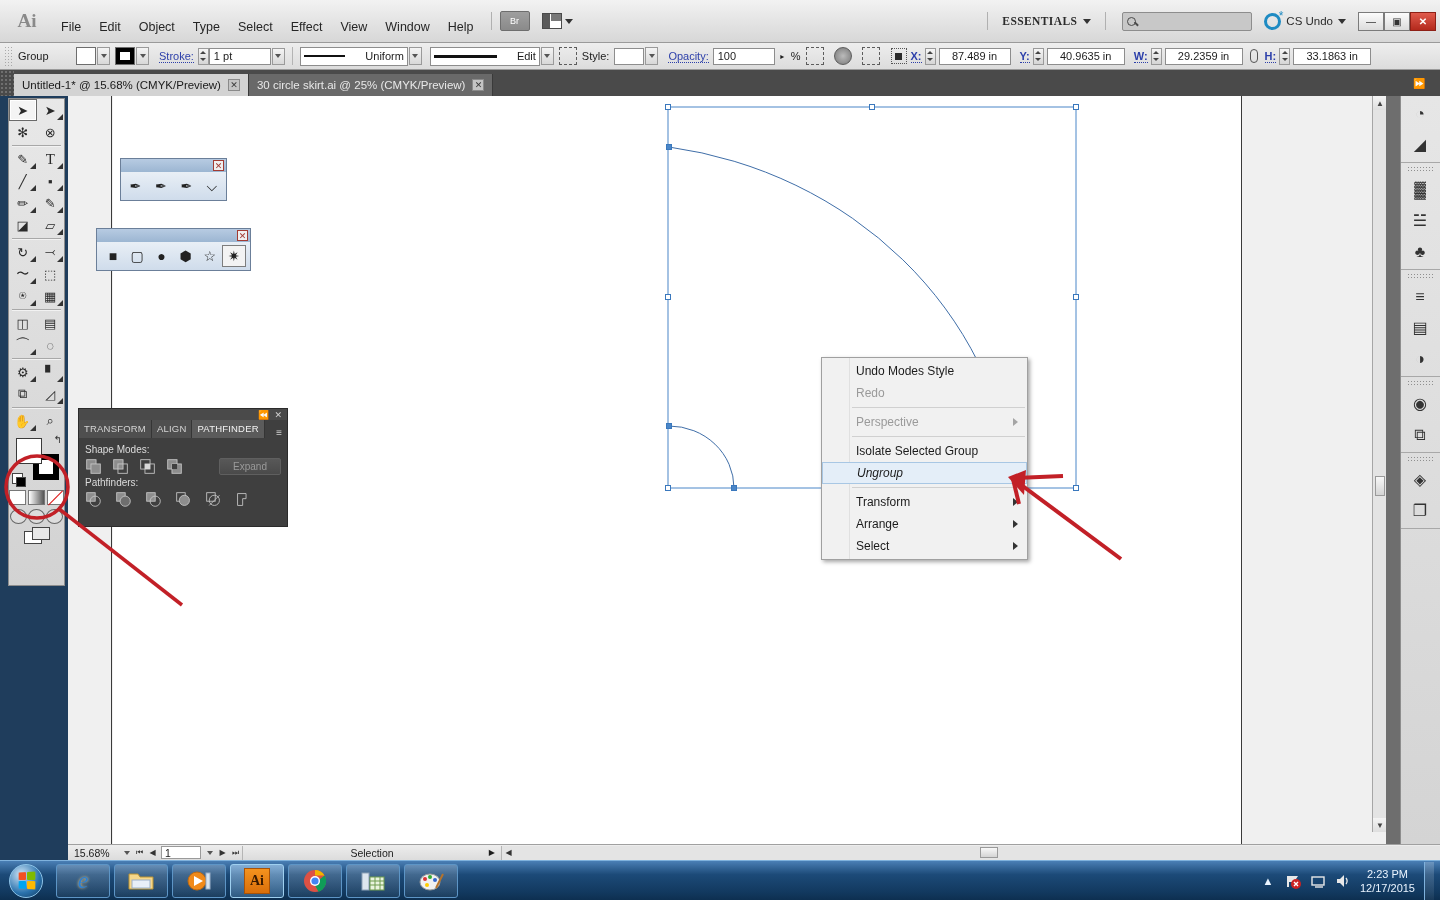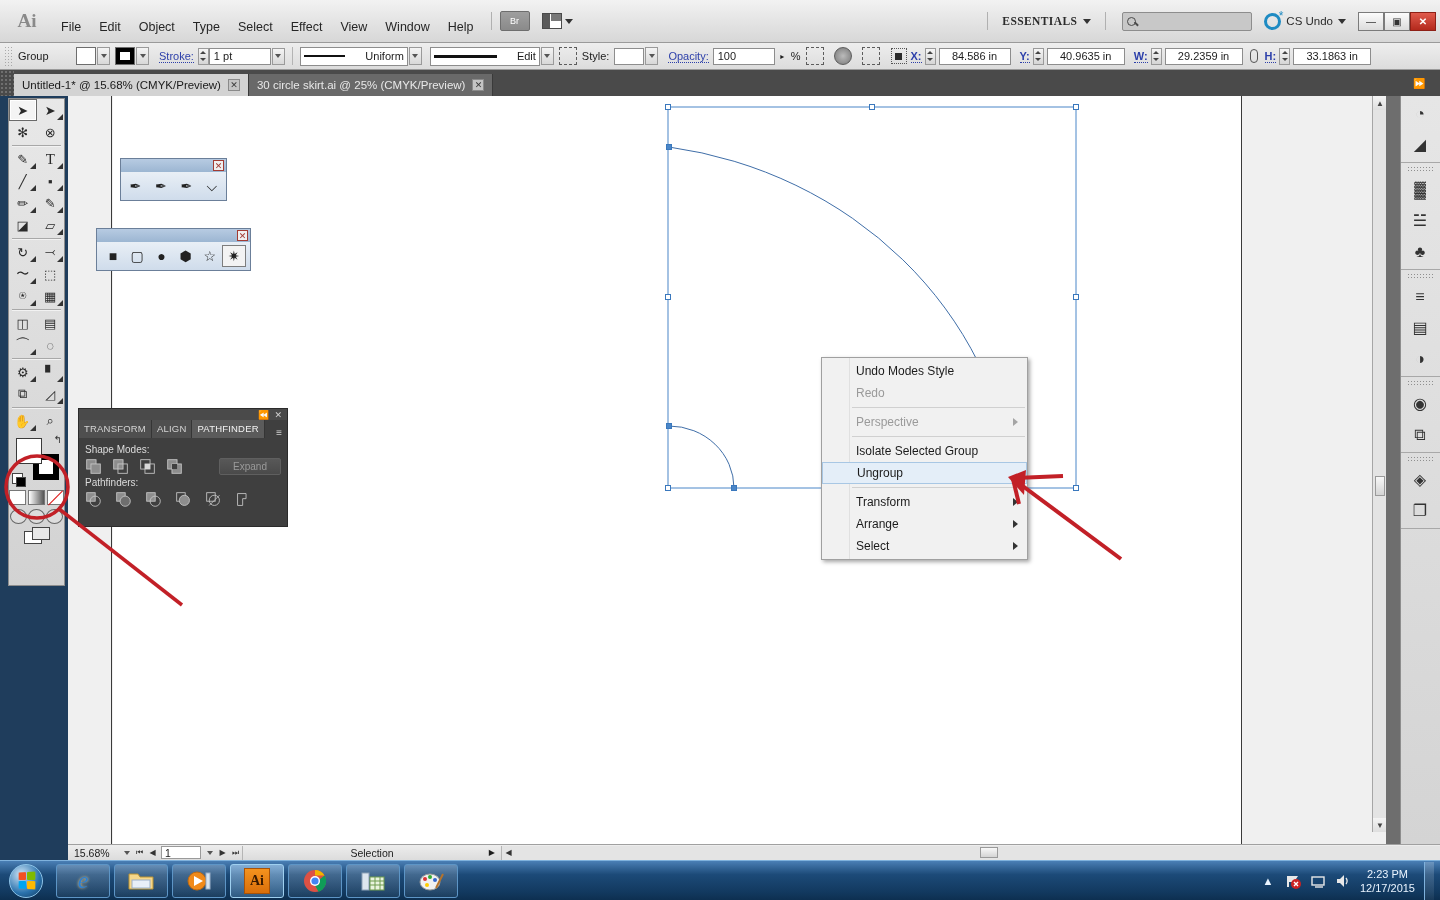--- a/index.html
+++ b/index.html
@@ -272,21 +272,21 @@
     background: #4a4a4a; display:flex; align-items:center; justify-content:center;
     color:#d8d8d8; font-size: 10px;}
 
   
   .ctxmenu { position: absolute; left: 821px; top: 357px; width: 207px;
     background: #f1f1f1; border: 1px solid #a0a0a0;
     box-shadow: 2px 2px 4px rgba(0,0,0,.35); padding: 2px 0; }
   .ctx-item { height: 22px; display: flex; align-items: center;
     padding-left: 34px; padding-right: 8px; font-size: 12px; color: #1b1b1b; position: relative;}
   .ctx-item.disabled { color: #9a9a9a; }
-  .ctx-item.hl { background: #e4eef8; border: 1px solid #a8c7e4; height: 22px; }
+  .ctx-item.hl { background: #e4eef8; border: 1px solid #a8c7e4; height: 22px; font-style: italic; }
   .ctx-arrow { position: absolute; right: 9px; width:0;height:0;
     border-top: 4px solid transparent; border-bottom: 4px solid transparent; border-left: 5px solid #333; }
   .ctx-item.disabled .ctx-arrow { border-left-color: #a5a5a5; }
   .ctx-sep { height: 1px; background: #d0d0d0; margin: 3px 2px 3px 30px; }
   .ctx-gutter { position:absolute; left:0; top:0; bottom:0; width: 28px; background:#f1f1f1;
     border-right: 1px solid #e0e0e0; }
 
   
   .annot { position: absolute; left: 0; top: 0; width: 1440px; height: 900px; pointer-events: none; }
 
@@ -427,21 +427,21 @@
     <div class="mini-ico" style="border-style:solid;border-radius:50%;background:radial-gradient(#bbb,#777)"></div>
     <div class="mini-ico"></div>
 
     <div class="tgt-ico"></div>
     <div class="xywh">
       <span class="lab">X:</span>
       <div class="spinner">
           <i class="up"></i>
           <i class="dn"></i>
         </div>
-      <div class="field" style="width:72px;justify-content:center">84.586 in</div>
+      <div class="field" style="width:72px;justify-content:center">87.489 in</div>
 
       <span class="lab" style="margin-left:6px">Y:</span>
       <div class="spinner">
           <i class="up"></i>
           <i class="dn"></i>
         </div>
       <div class="field" style="width:78px;justify-content:center">40.9635 in</div>
 
       <span class="lab" style="margin-left:6px">W:</span>
       <div class="spinner">

